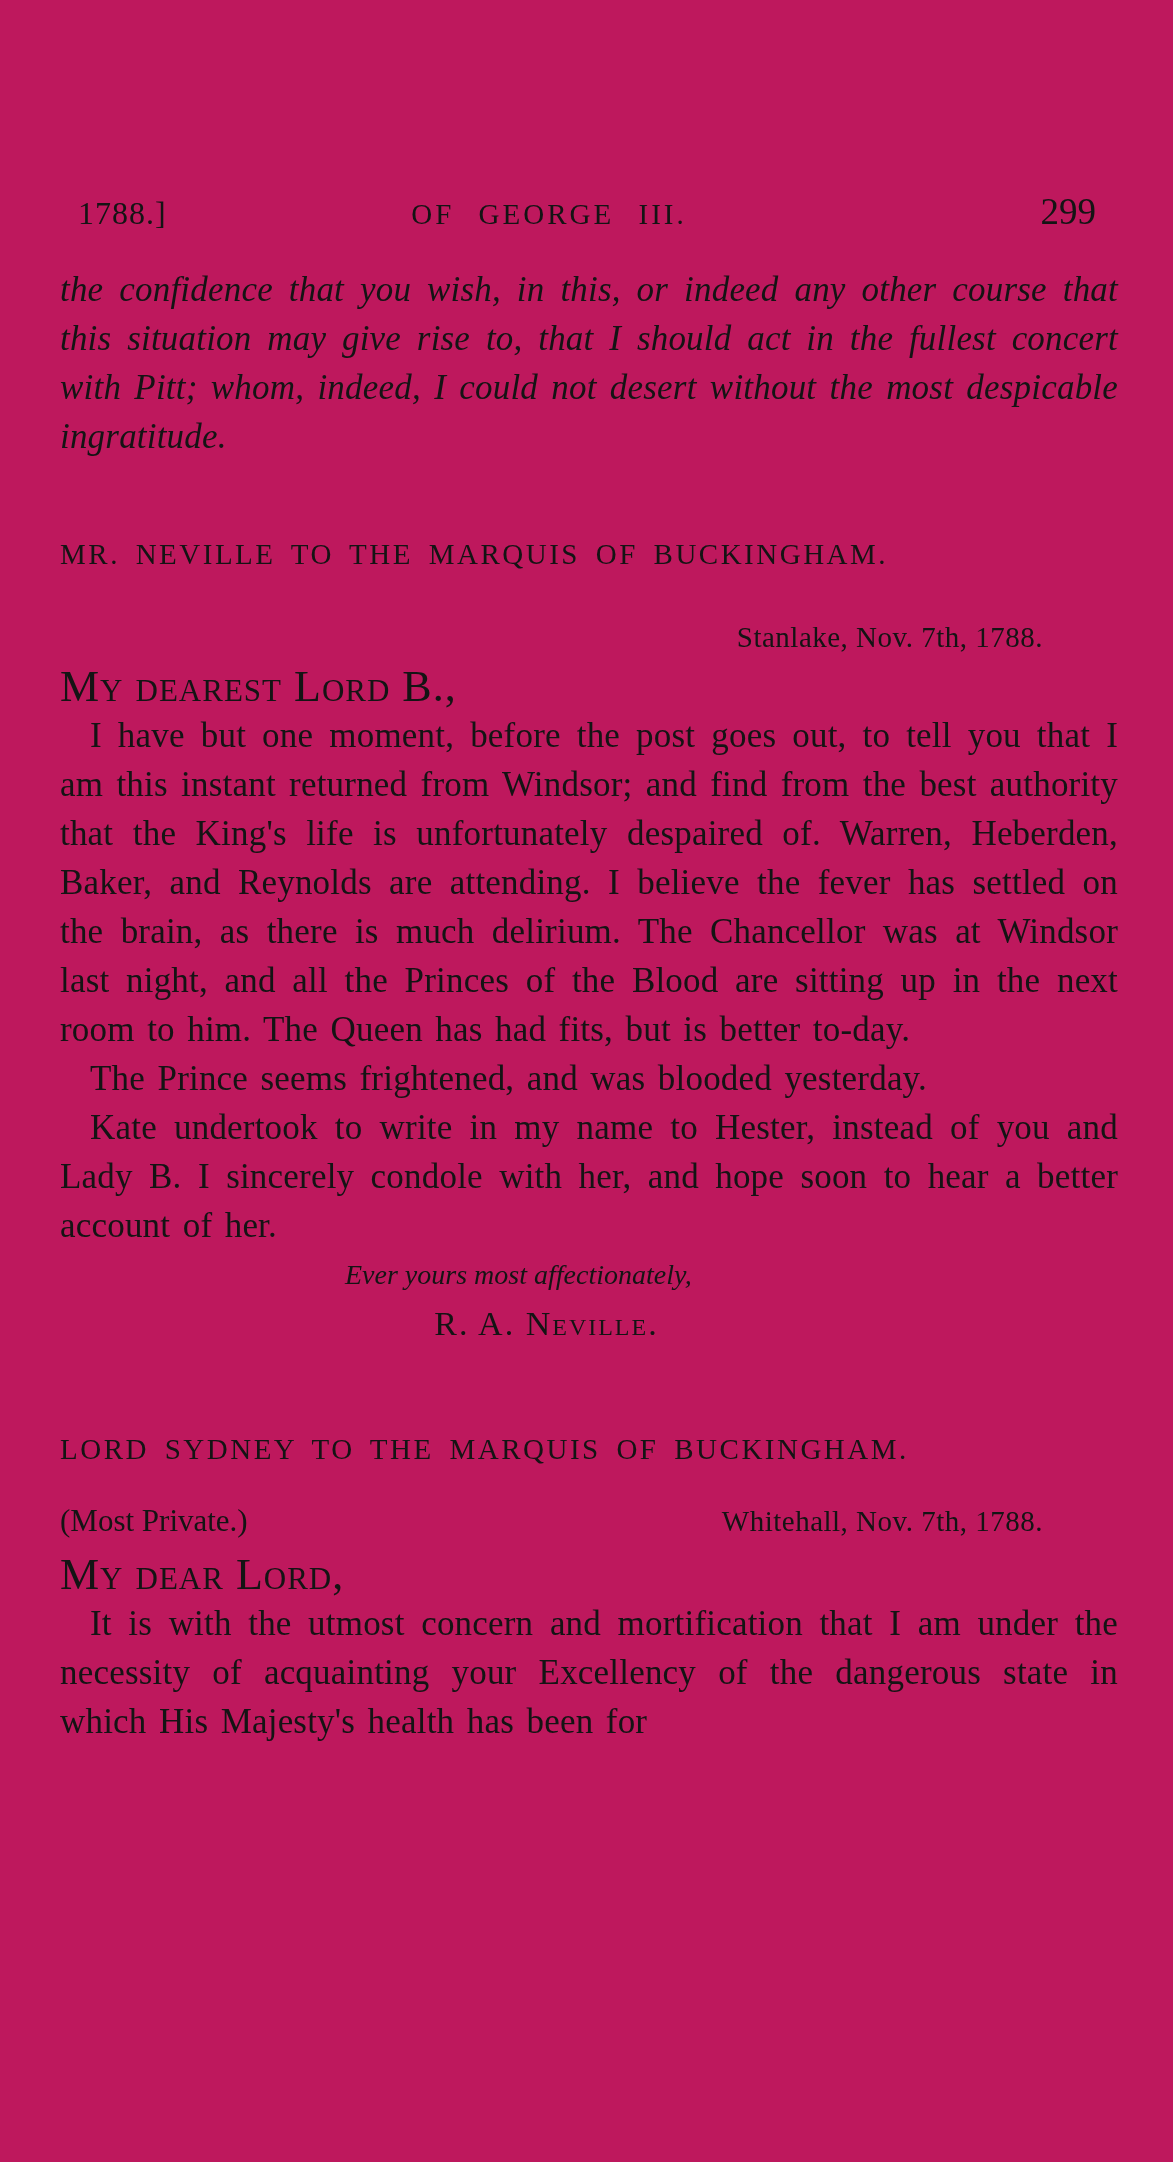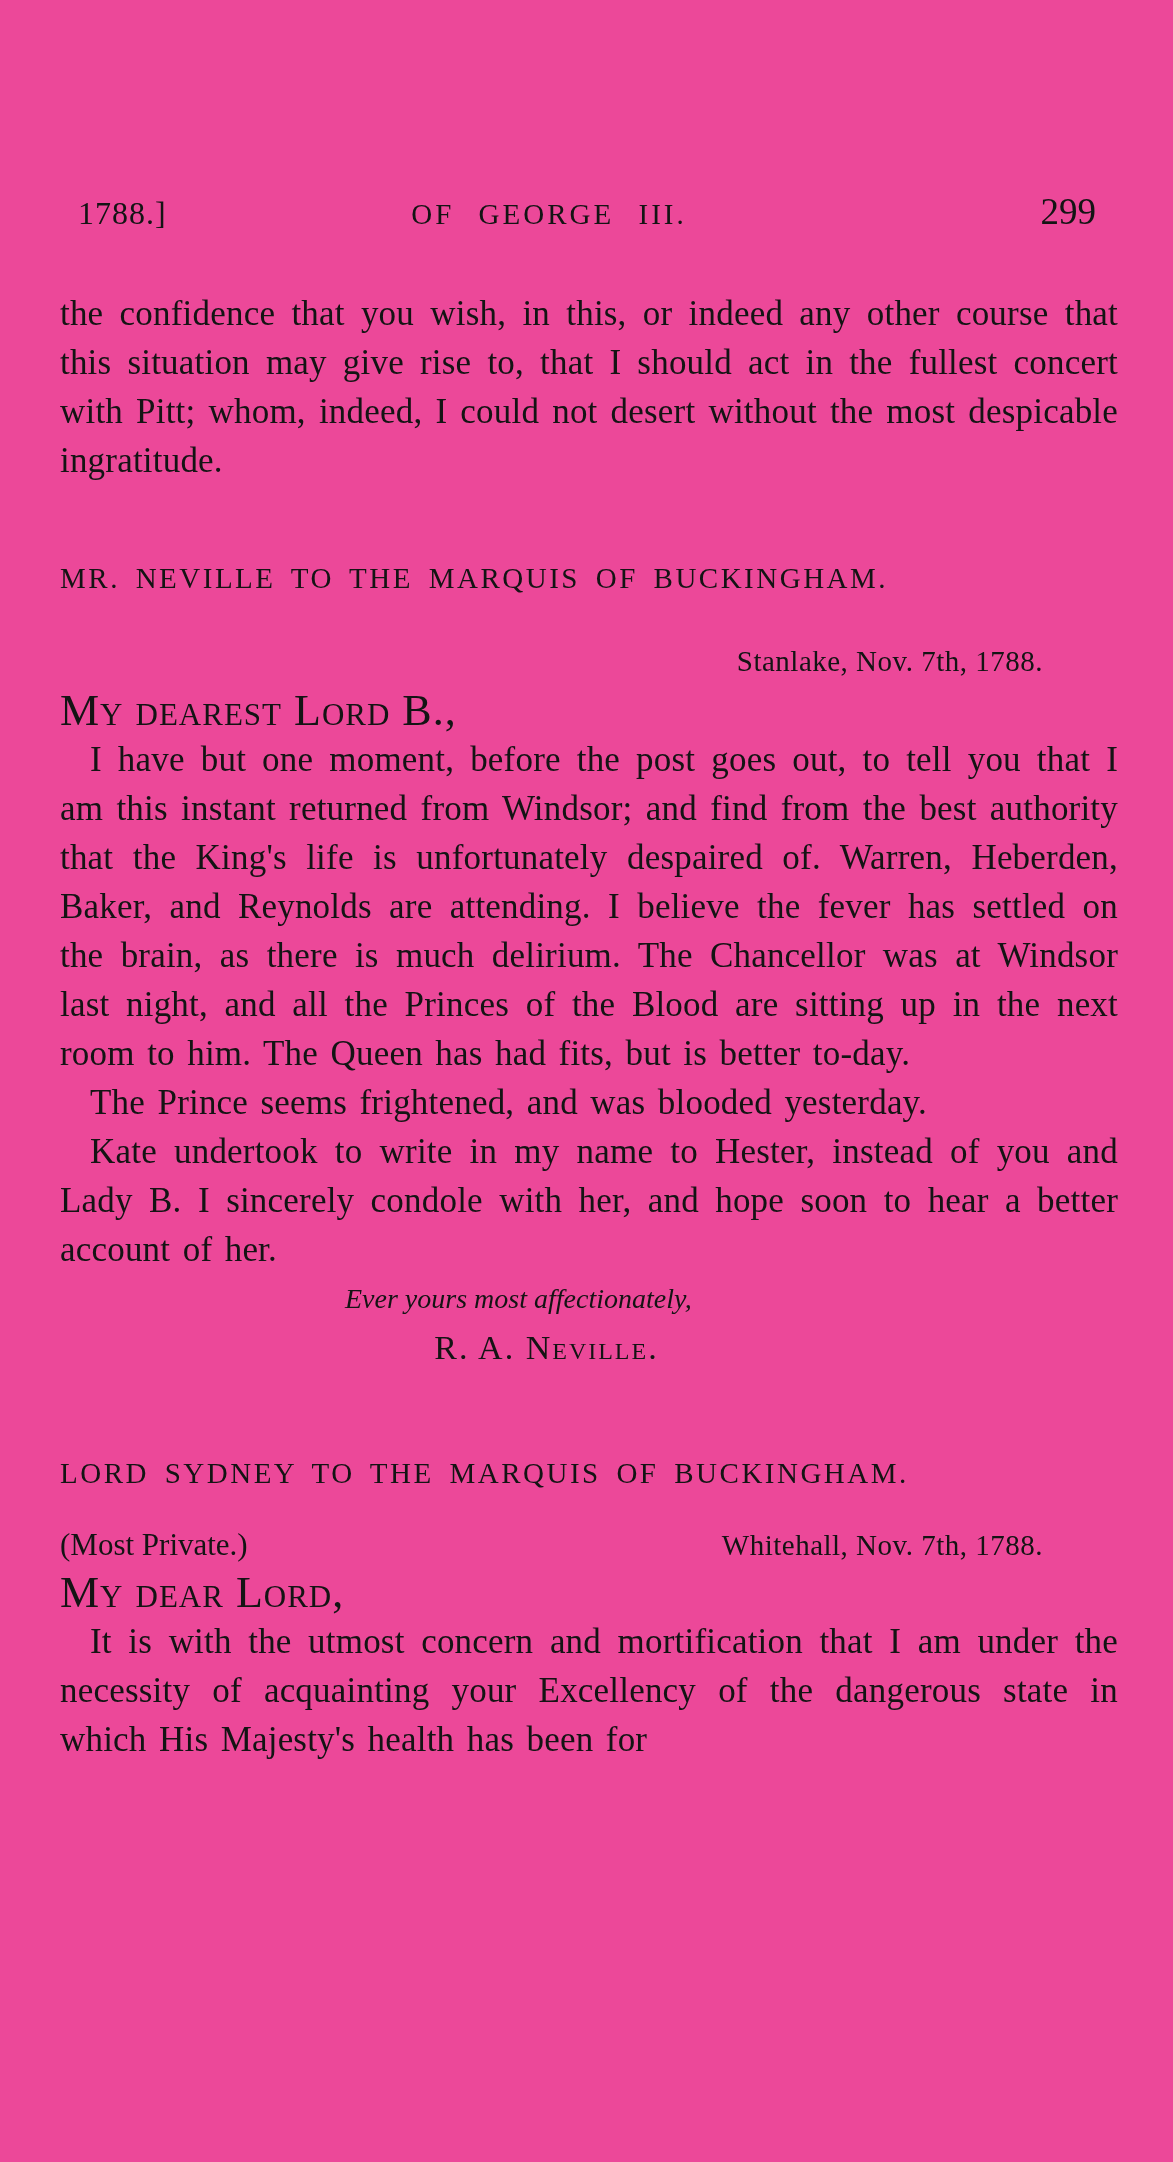--- a/index.html
+++ b/index.html
@@ -11,21 +11,21 @@
     height: 2162px;
     overflow: hidden;
     font-family: "Liberation Serif", "DejaVu Serif", serif;
     color: #141414;
   }
   .page {
     position: relative;
     width: 1173px;
     height: 2162px;
     padding: 190px 55px 0 60px;
-    background: #ec4899;
+    background: #be185d;
   }
   
   .page-header {
     display: flex;
     align-items: baseline;
     height: 42px;
     font-size: 32px;
   }
   .header-year {
     width: 200px;
@@ -47,21 +47,21 @@
     padding-right: 22px;
   }
   
   .bodytext {
     font-size: 35px;
     line-height: 49px;
     text-align: justify;
     word-spacing: 3.5px;
     letter-spacing: 0.2px;
   }
-  .intro-paragraph { margin-top: 57px; }
+  .intro-paragraph { margin-top: 33px; font-style: italic; }
   .letter-paragraph { text-indent: 30px; }
   .letter-heading {
     text-align: left;
     font-size: 29px;
     line-height: 42px;
     letter-spacing: 2.5px;
     word-spacing: 6px;
   }
   .letter-heading.first { margin-top: 72px; }
   .letter-heading.second { margin-top: 80px; }
@@ -84,21 +84,21 @@
     font-size: 31px;
     white-space: nowrap;
   }
   .salutation {
     margin-top: 4px;
     font-variant: small-caps;
     font-size: 44px;
     line-height: 49px;
     letter-spacing: 1px;
   }
-  .salutation.second { margin-top: 2px; }
+  .salutation.second { margin-top: 8px; }
   .valediction {
     padding-left: 285px;
     font-size: 28px;
     line-height: 49px;
     font-style: italic;
   }
   .signature {
     text-align: center;
     padding-right: 85px;
     font-variant: small-caps;

